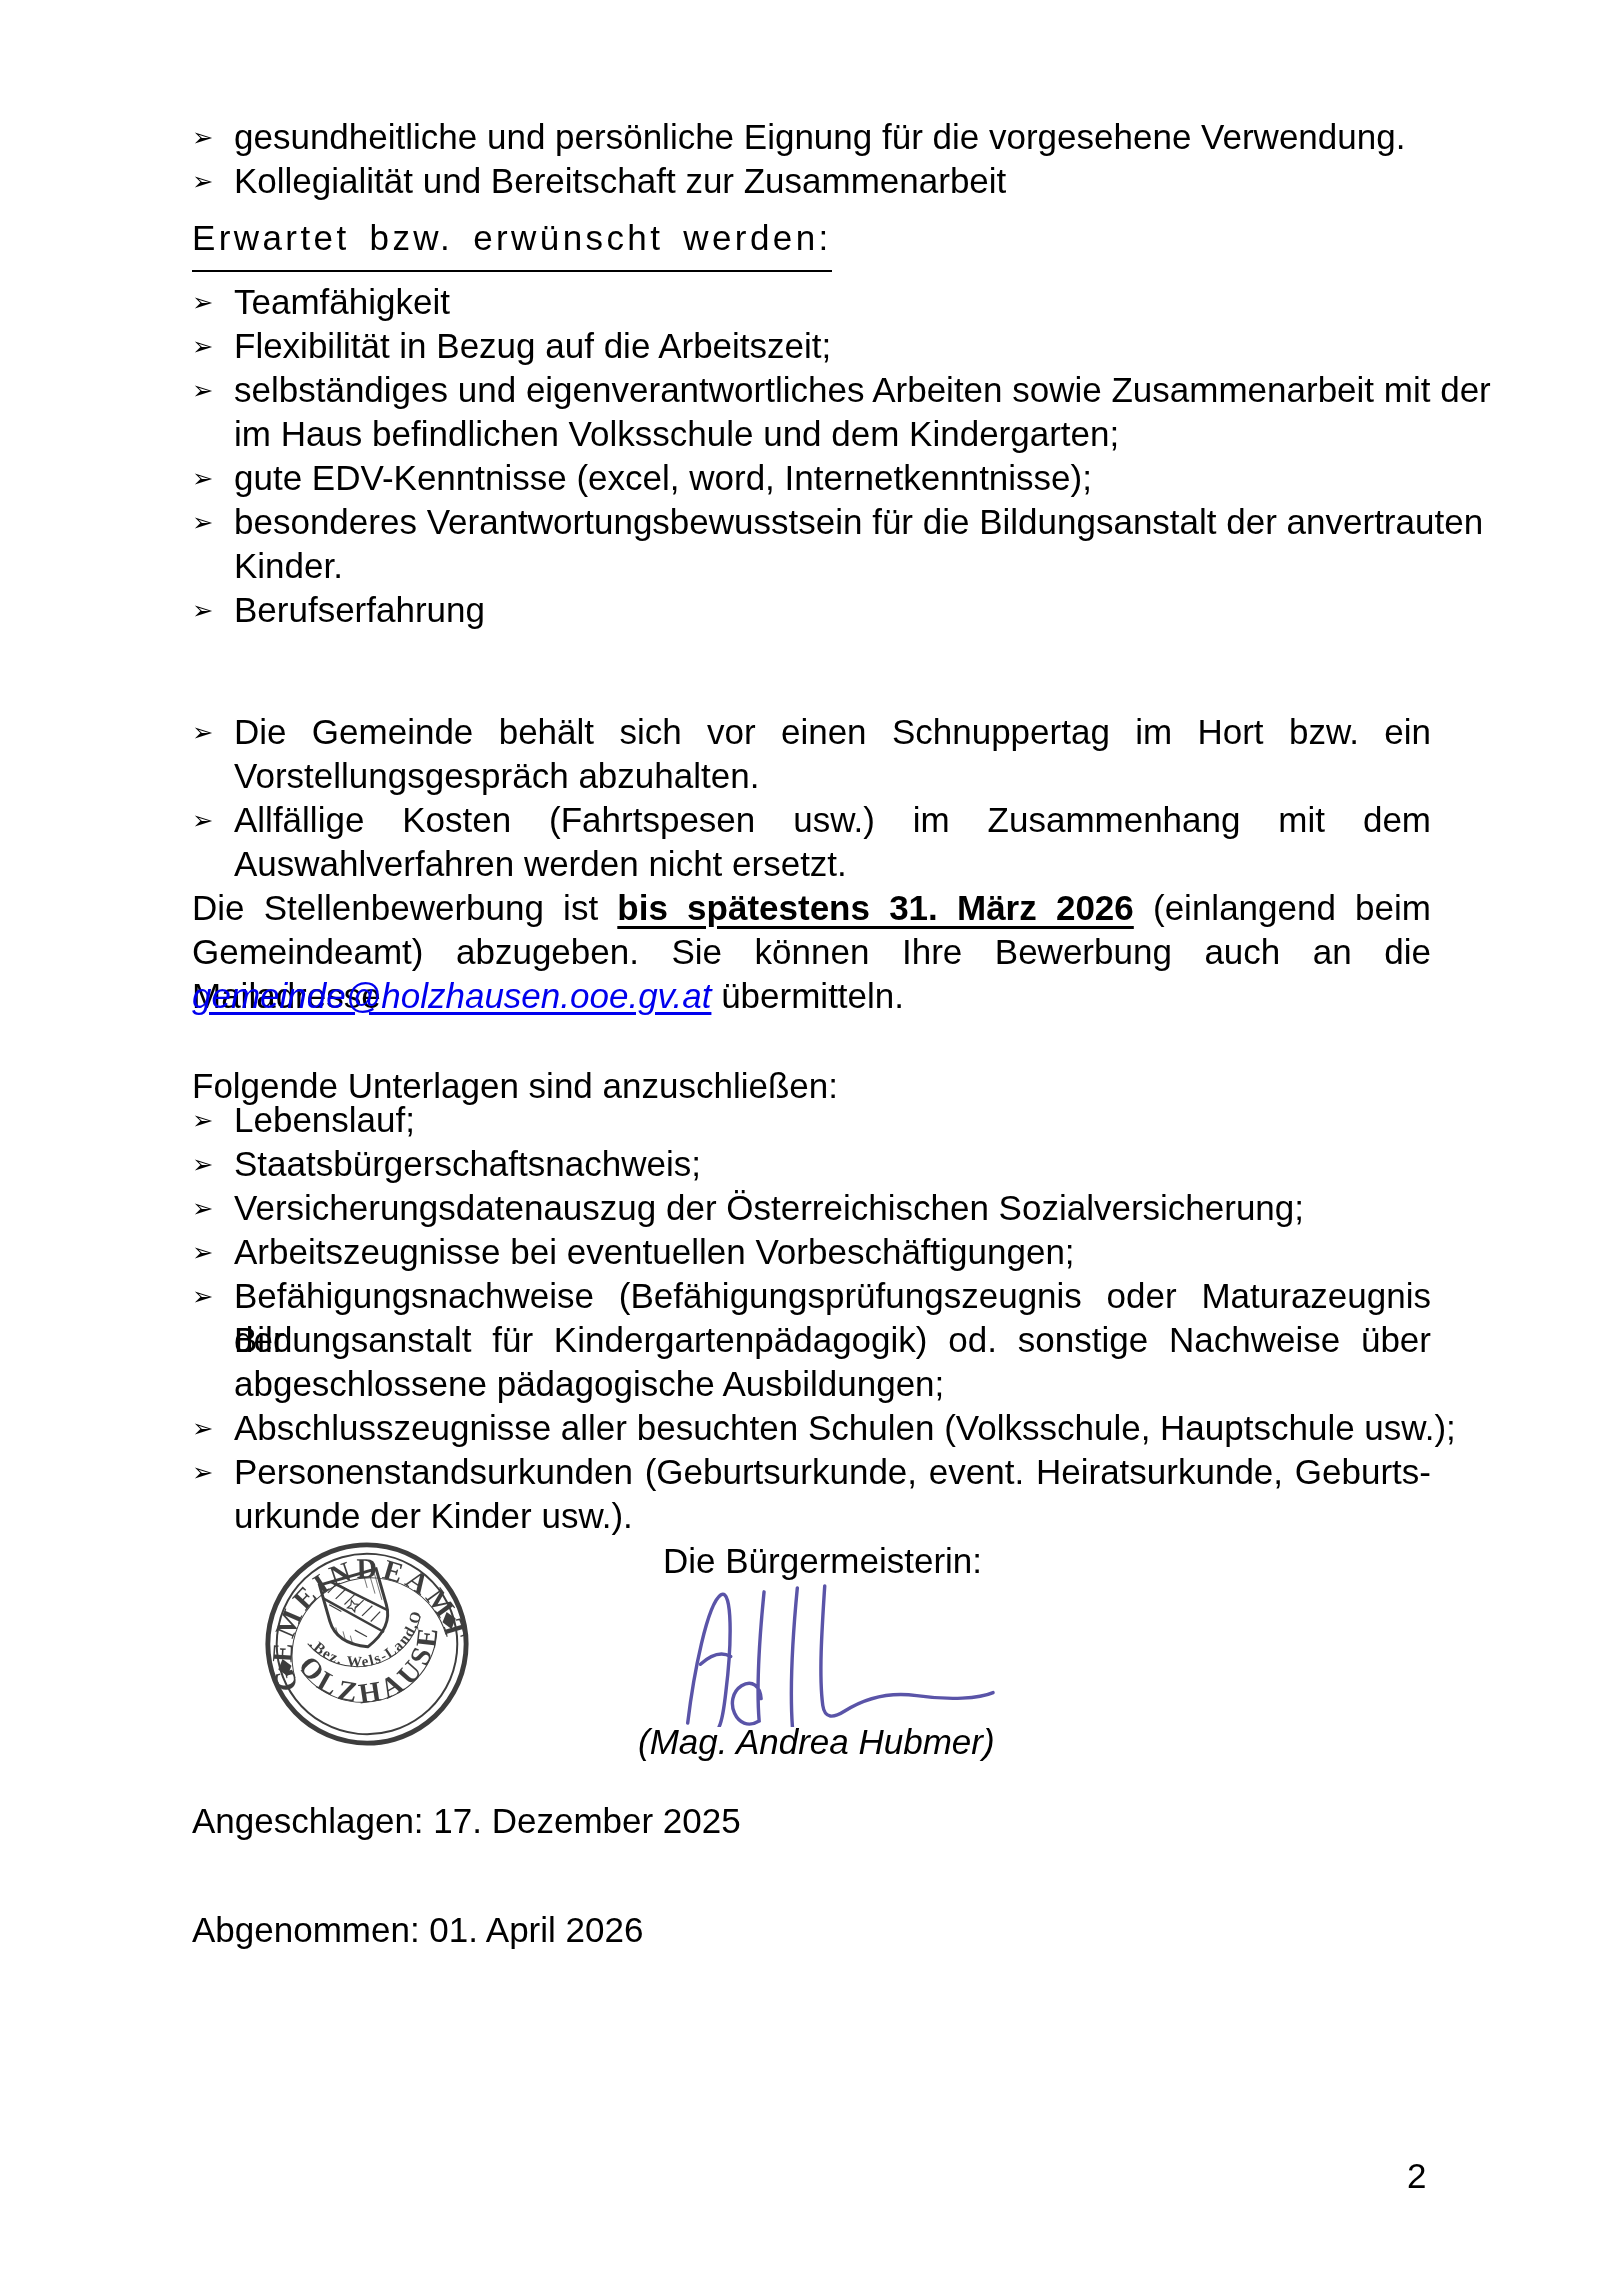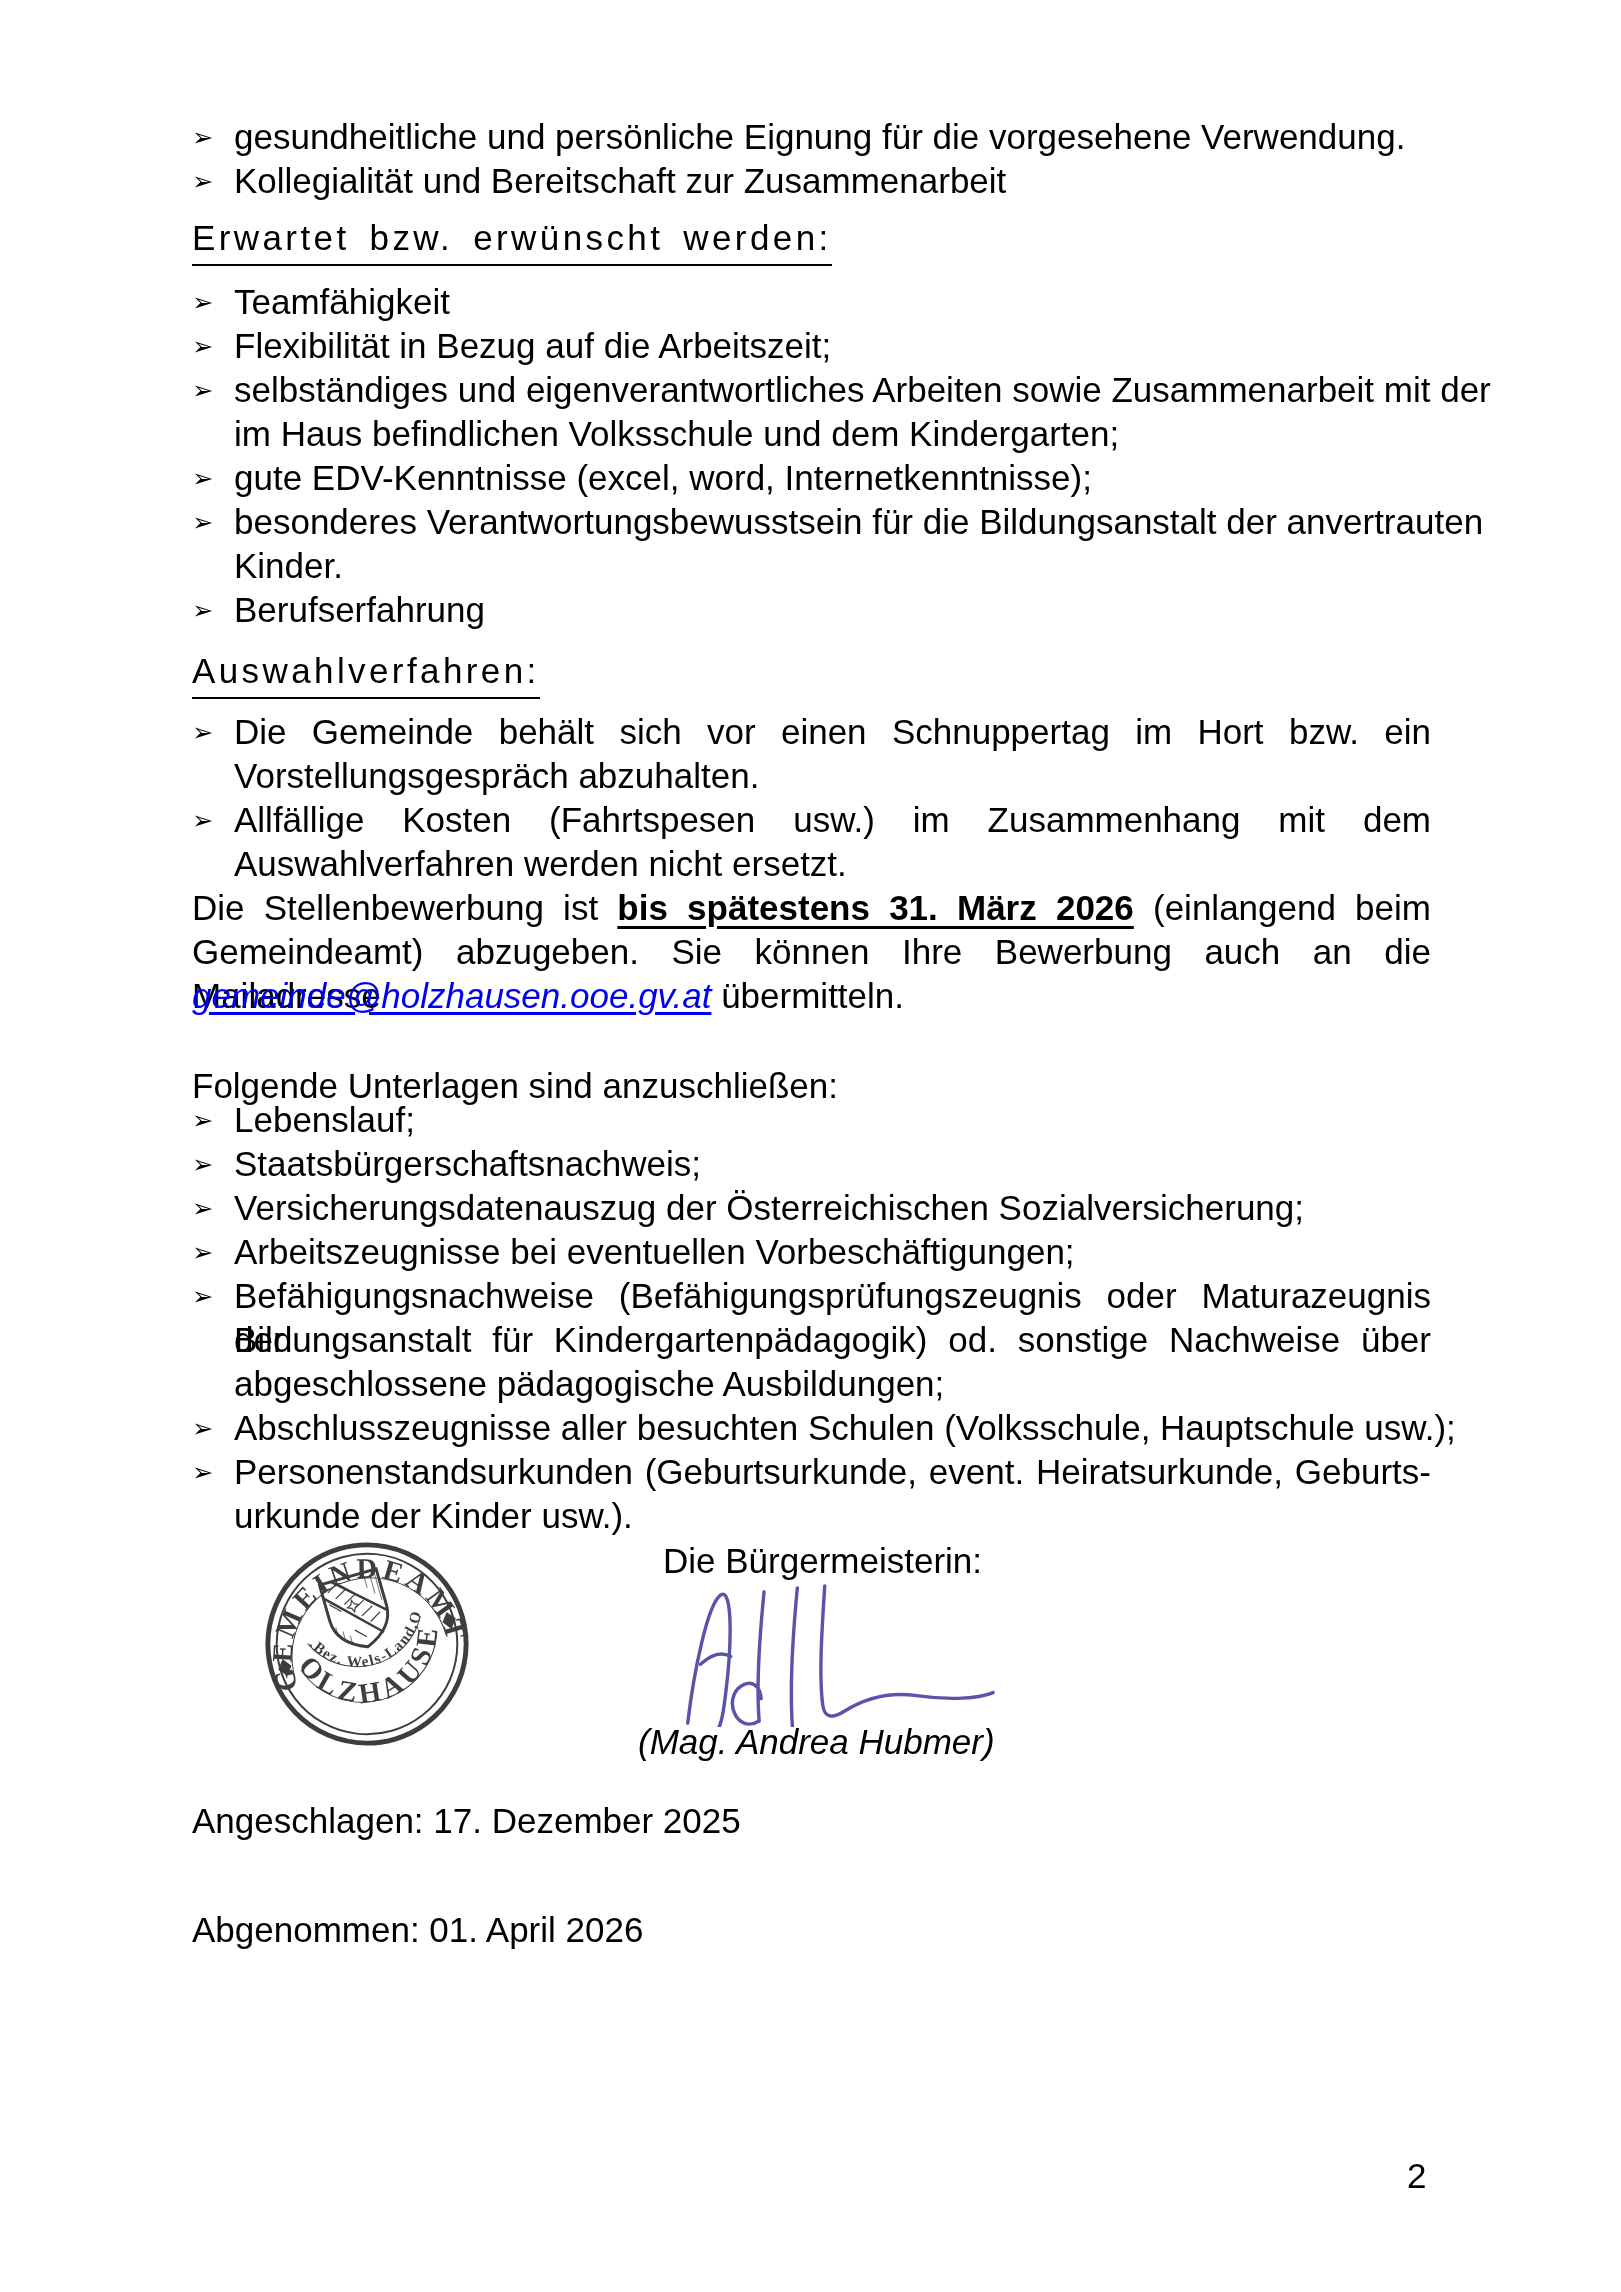--- a/index.html
+++ b/index.html
@@ -14,21 +14,21 @@
   .abs { position:absolute; }
   .ln  { height:44px; line-height:44px; white-space:nowrap; }
   .jl  { text-align:justify; text-align-last:justify; white-space:normal; }
   .bi  { display:flex; }
   .bm  { width:42px; flex:none; font-family:"DejaVu Sans",sans-serif;
          font-size:25.5px; line-height:44px; }
   .bt  { flex:1; min-width:0; }
   .sec-h { height:57px; }
   .sec-h span {
     letter-spacing:3.4px; word-spacing:6.9px;
-    border-bottom:2.9px solid #000; padding-bottom:7px;
+    border-bottom:2.9px solid #000; padding-bottom:13px;
     line-height:44px; white-space:nowrap;
   }
   .bold-u {
     font-weight:bold; text-decoration:underline;
     text-decoration-thickness:2.9px; text-underline-offset:5.9px;
   }
   a.maillink {
     text-decoration:underline; text-decoration-thickness:2.5px;
     text-underline-offset:3.9px; cursor:pointer;font-style:italic;
   }
@@ -94,23 +94,20 @@
         </div>
       </div>
       <div class="bi">
         <span class="bm">➢</span>
         <div class="bt">
           <div class="ln">Berufserfahrung</div>
         </div>
       </div>
     </div>
 
-  <div class="abs sec-h" style="left:192px; top:649px; width:1239px;">
-    <span>Auswahlverfahren:</span>
-  </div>
 
   <div class="abs" style="left:192px; top:710px; width:1239px;">
       <div class="bi">
         <span class="bm">➢</span>
         <div class="bt">
           <div class="ln jl">Die Gemeinde behält sich vor einen Schnuppertag im Hort bzw. ein</div>
           <div class="ln">Vorstellungsgespräch abzuhalten.</div>
         </div>
       </div>
       <div class="bi">

